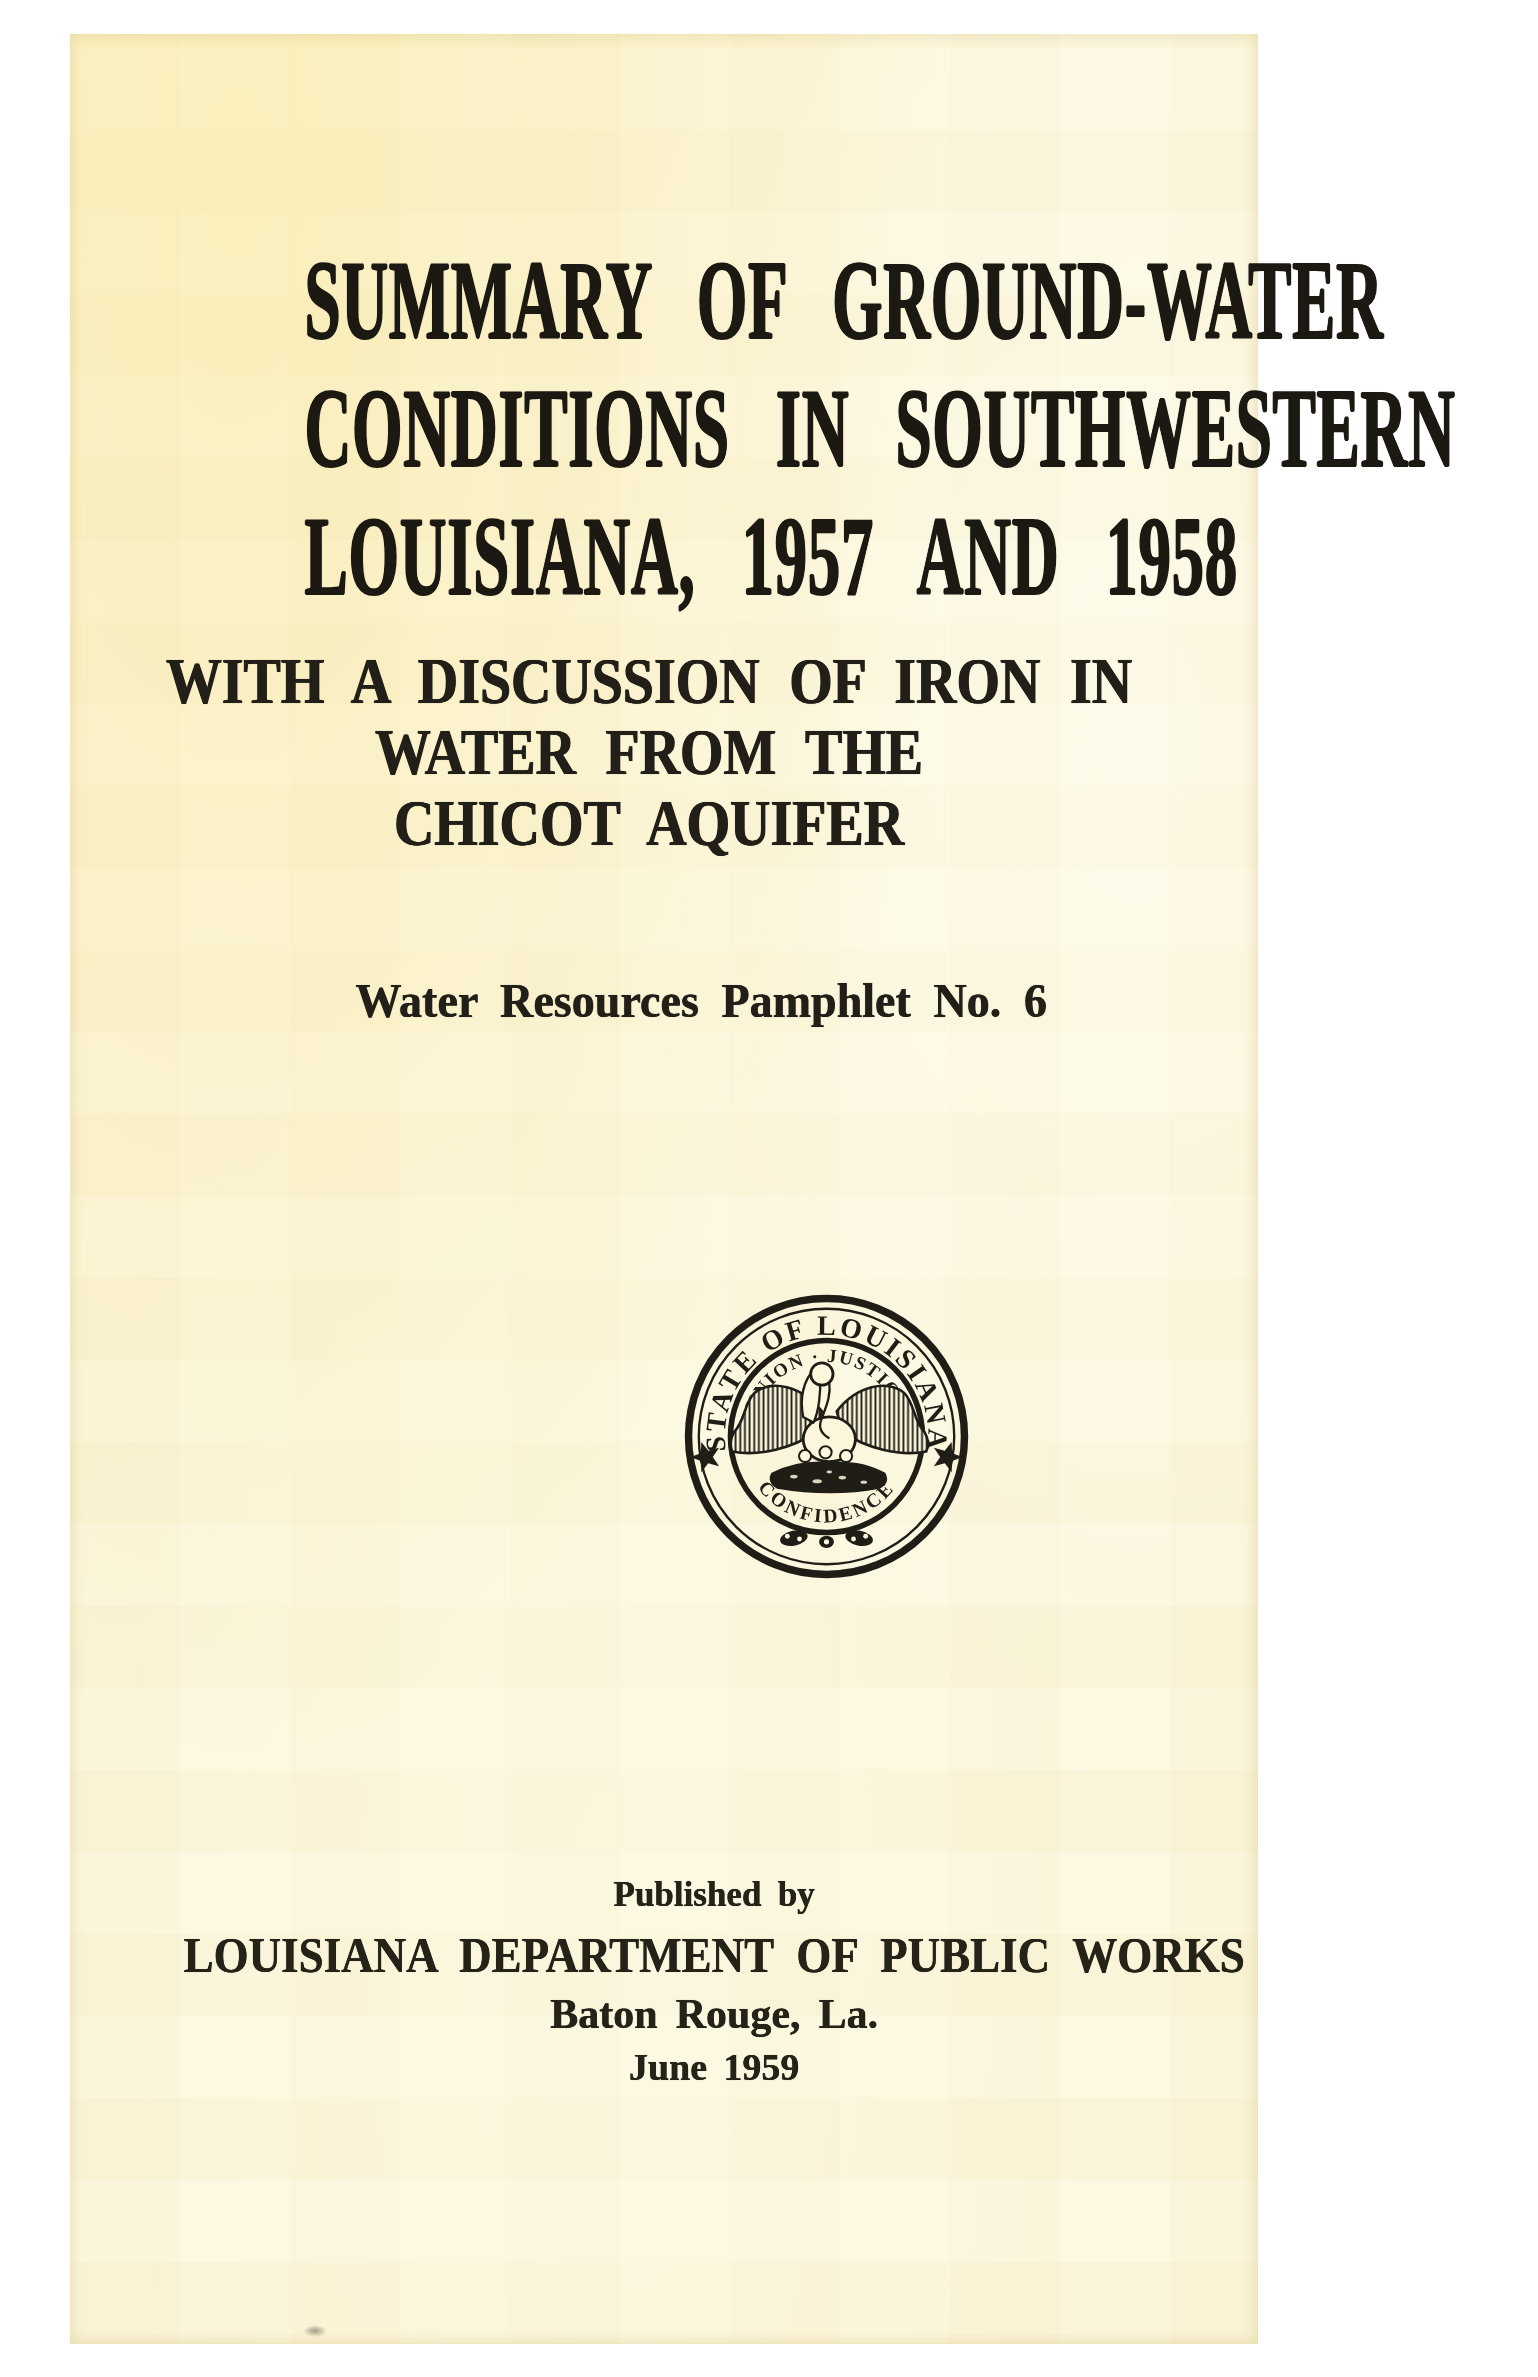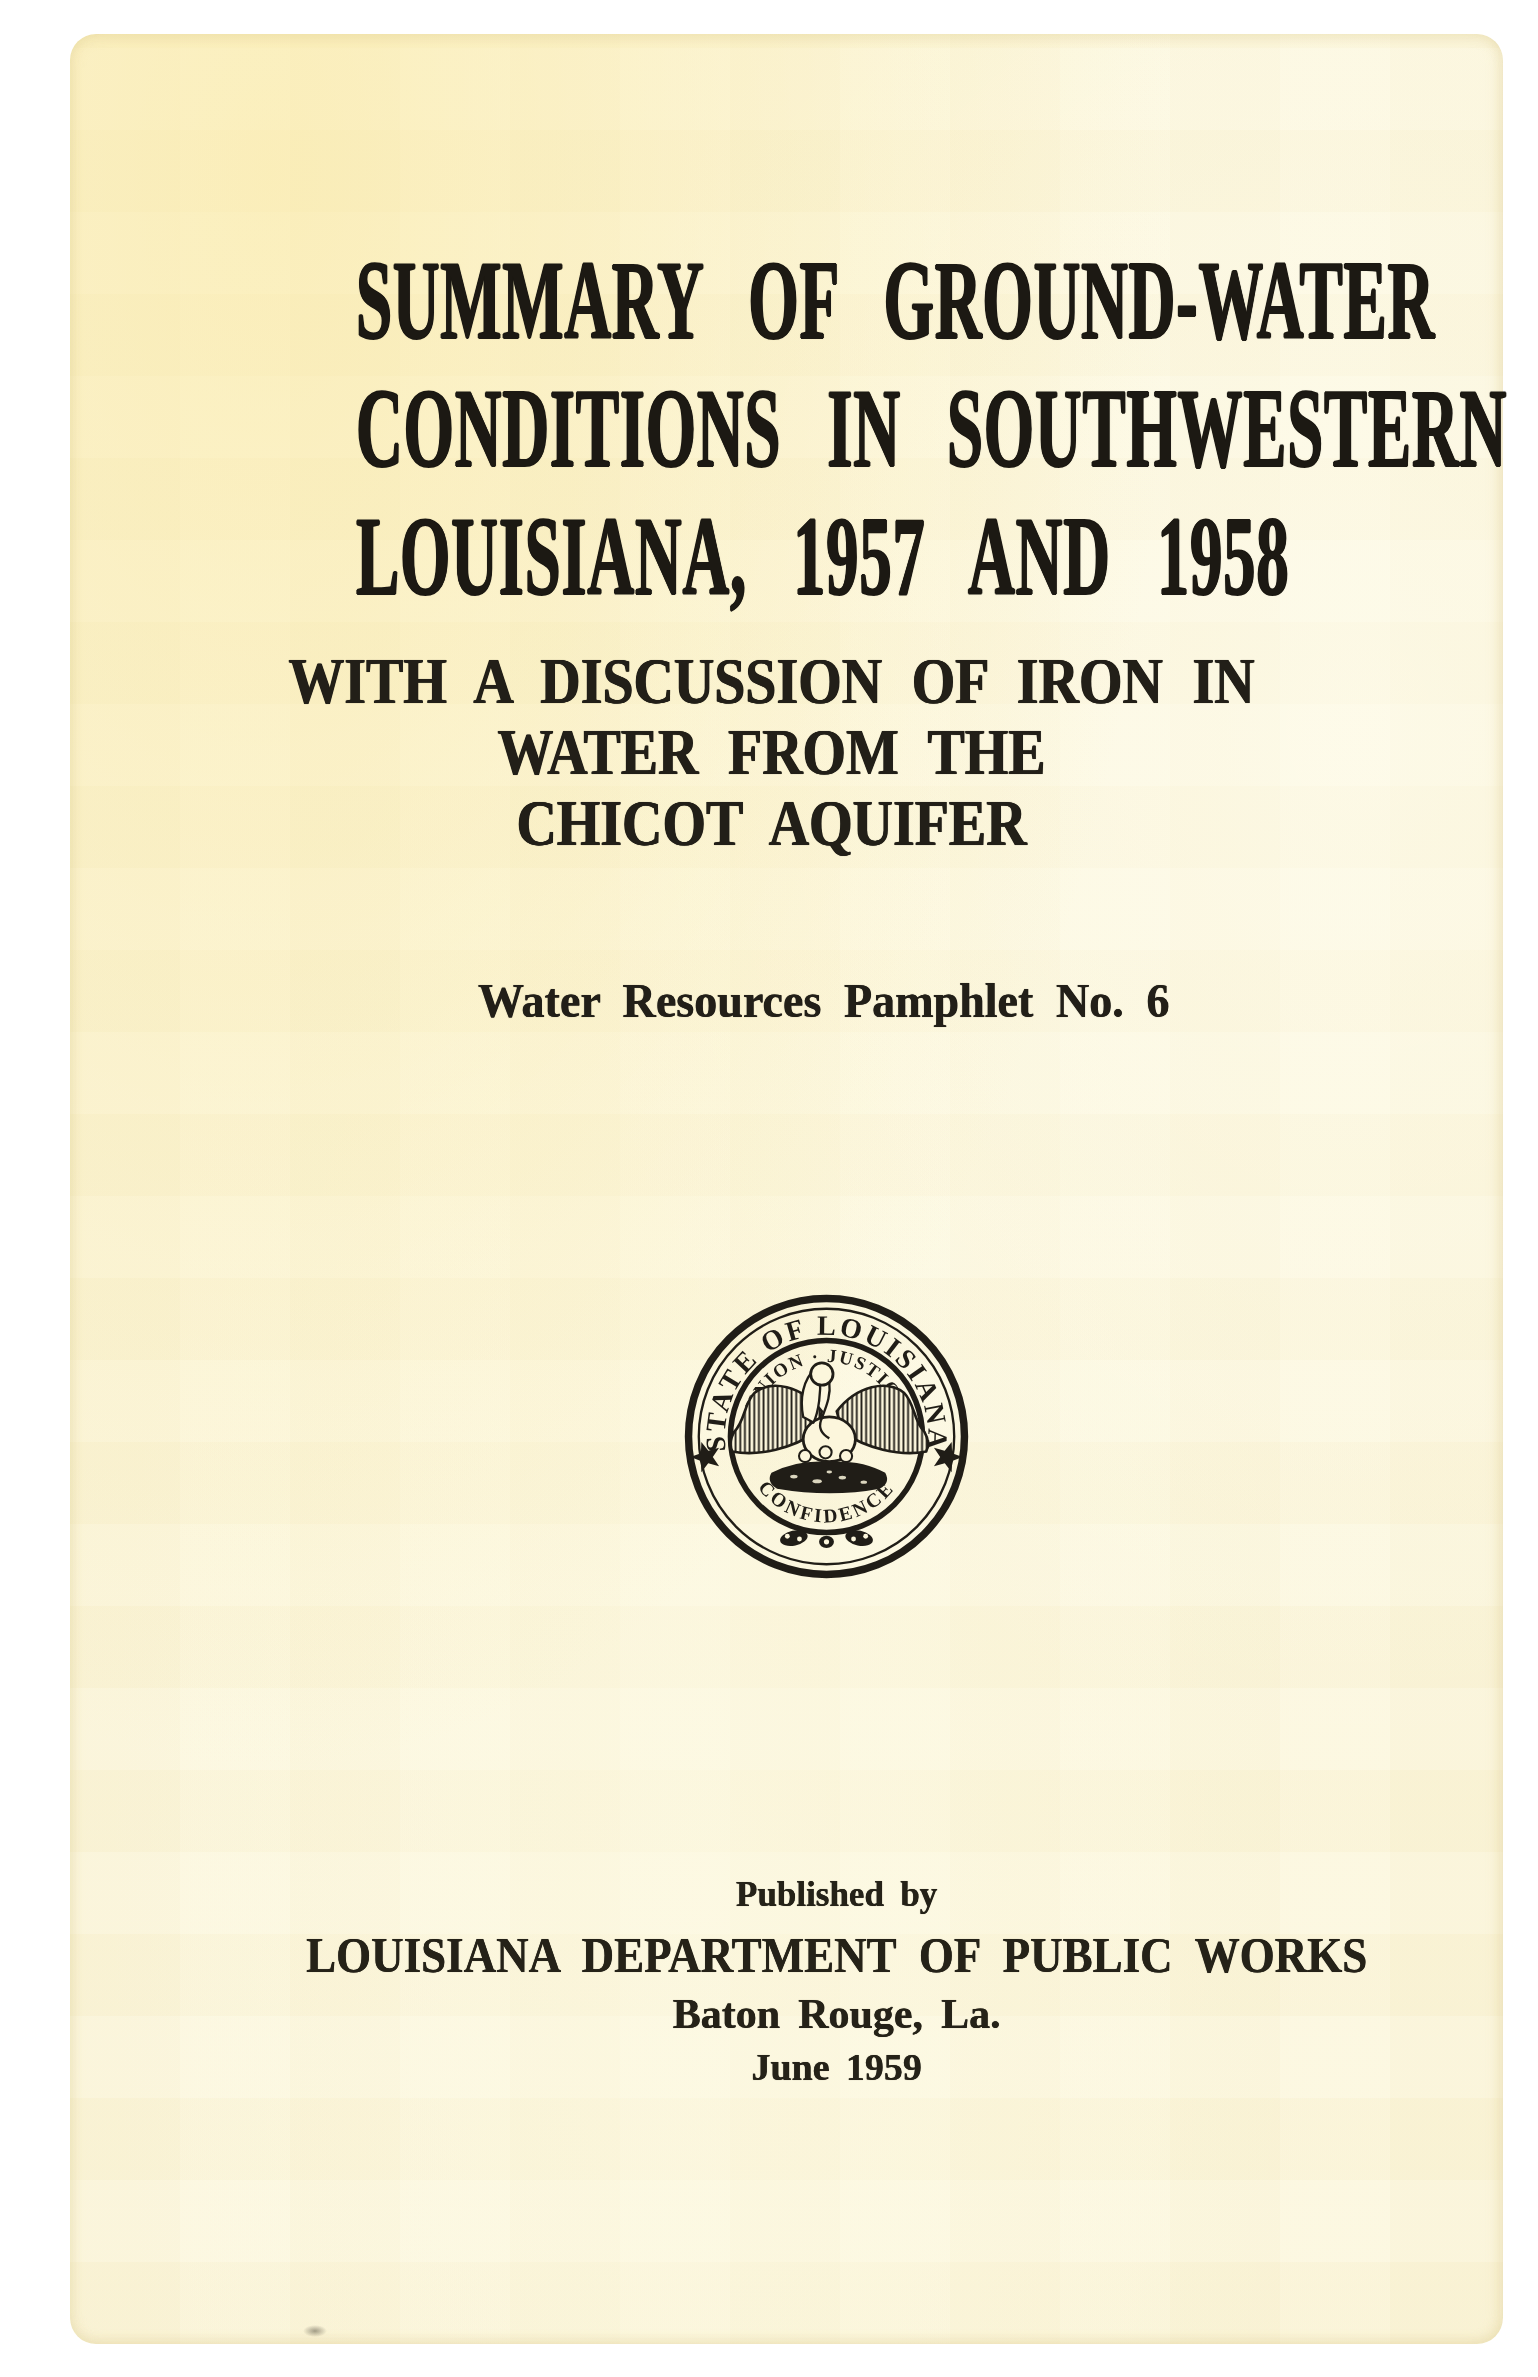--- a/index.html
+++ b/index.html
@@ -7,34 +7,33 @@
     position: relative;
     width: 1538px;
     height: 2377px;
     background: #ffffff;
     overflow: hidden;
     font-family: "Liberation Serif", serif;
   }
   .sheet {
     position: absolute;
     left: 70px; top: 34px;
-    width: 1433px; height: 2310px;
+    width: 1188px; height: 2310px;
     background-color: #fcf6dc;
     background-image:
       radial-gradient(ellipse at 14% 6%,  rgba(250,233,164,0.60), rgba(250,233,164,0) 52%),
       radial-gradient(ellipse at 90% 30%, rgba(255,253,240,0.55), rgba(255,253,240,0) 45%),
       radial-gradient(ellipse at 45% 80%, rgba(253,250,228,0.50), rgba(253,250,228,0) 55%),
       repeating-linear-gradient(0deg,  rgba(235,224,176,0.10) 0 82px,  rgba(255,255,250,0.10) 82px 164px),
       repeating-linear-gradient(90deg, rgba(238,227,182,0.10) 0 110px, rgba(255,255,248,0.08) 110px 220px);
     box-shadow:
       inset -4.7px 0 13px rgba(214,196,128,0.22),
       inset 0 -3.7px 11.2px rgba(214,196,128,0.18),
       inset 3.7px 2.8px 13px rgba(224,206,140,0.18);
     color: #201d17;
-    border-radius: 26px;
   }
   .line {
     position: absolute;
     left: 0;
     width: 100%;
     text-align: center;
     white-space: nowrap;
   }
   
   .t-line {

